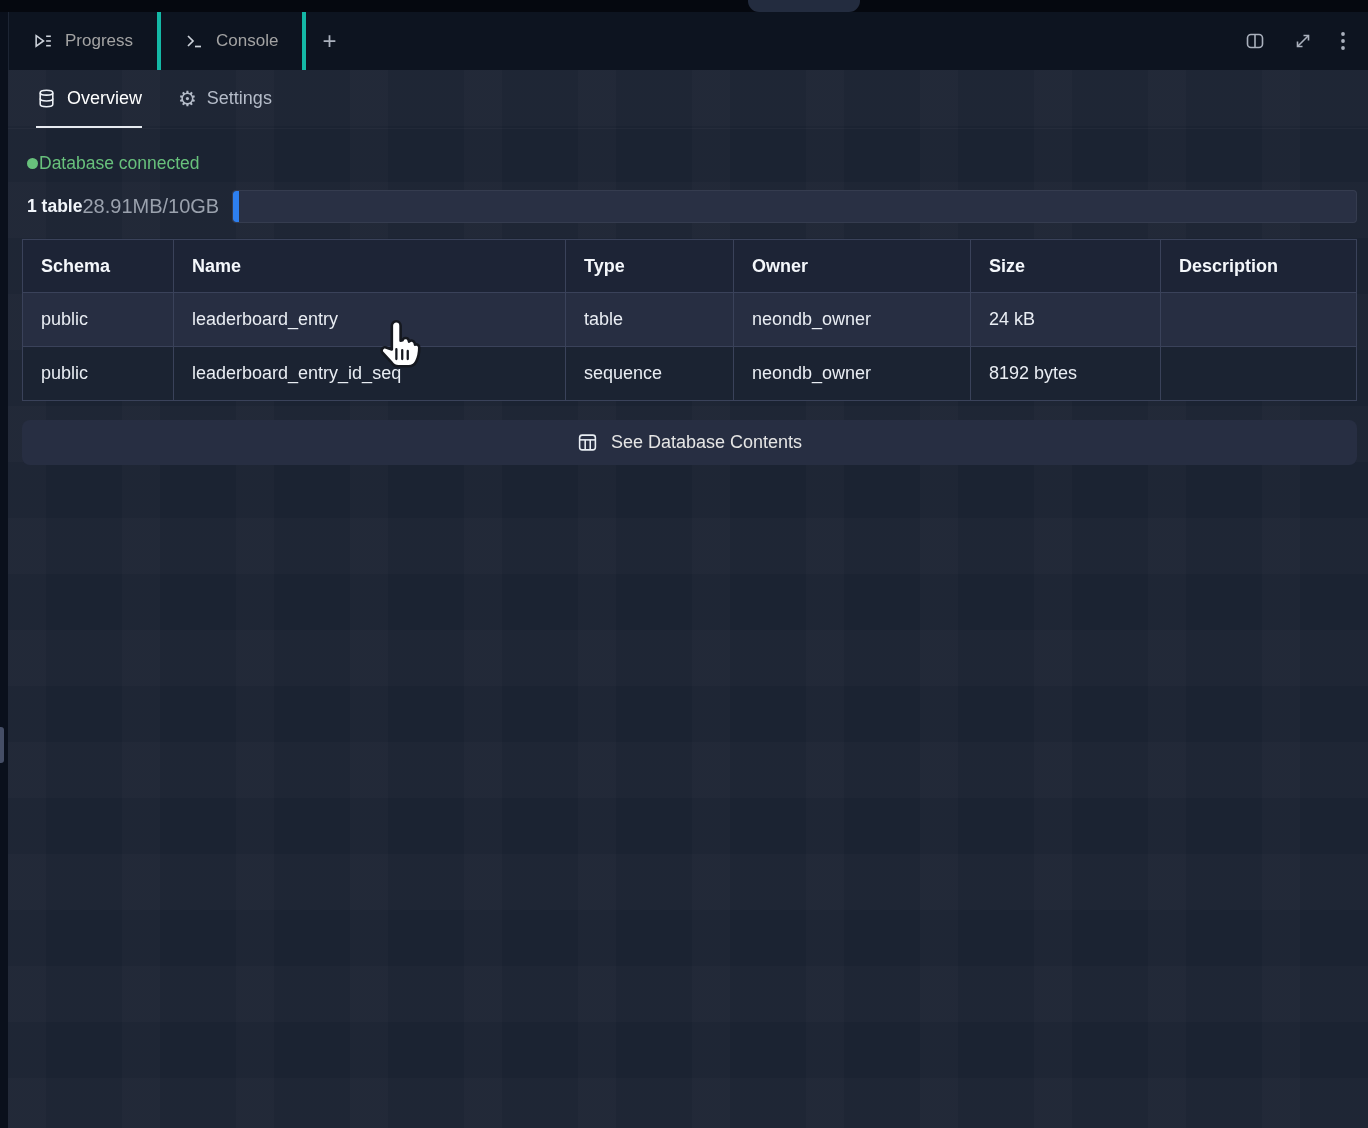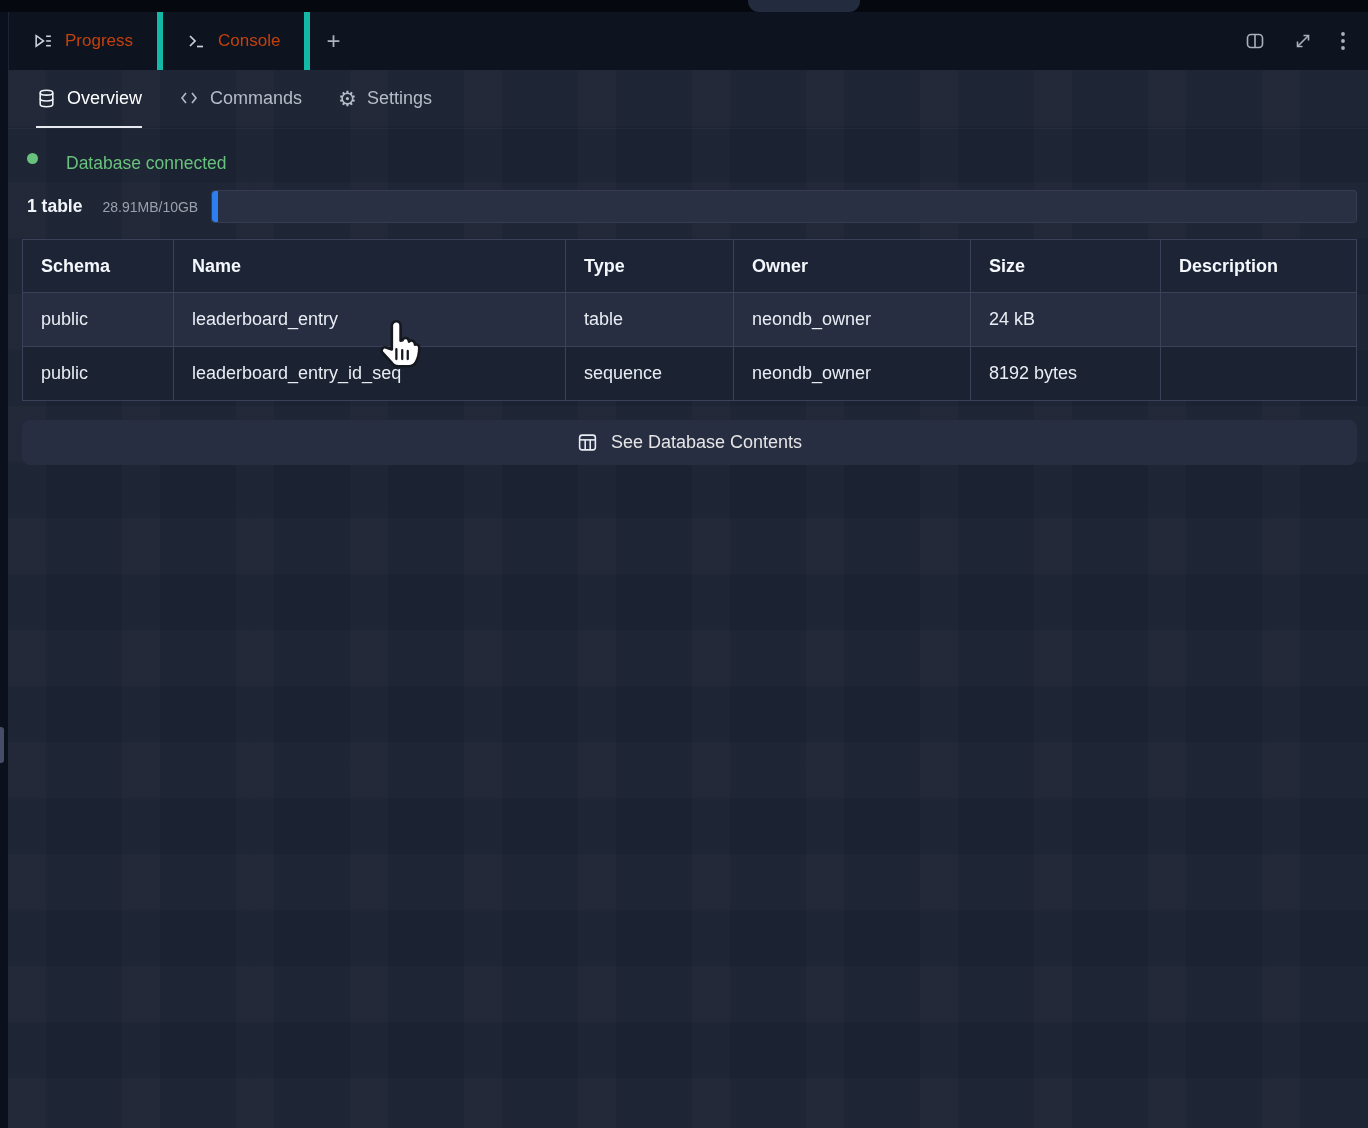--- a/index.html
+++ b/index.html
@@ -22,22 +22,22 @@
     position:absolute;top:12px;left:8px;right:0;bottom:0;
     display:flex;flex-direction:column;
   }
   
   .tabbar{
     height:58px;background:#0d1420;display:flex;align-items:stretch;
     flex:0 0 auto;
   }
   .tab{
     display:flex;align-items:center;gap:11px;padding:0 24px;
-    color:#c2410c;font-size:17px;cursor:pointer;
-    border-right:6px solid #14b8a6;position:relative;
+    color:#a3a3a3;font-size:17px;cursor:pointer;
+    border-right:4px solid #14b8a6;position:relative;
   }
   .tab:first-child{border-left:1px solid #1d2534;}
   .tab.active{
     background:#1b2332;color:#f2f6fa;border-right:none;
     box-shadow:inset 0 3px 0 #2d7ff0;
   }
   .tab .close{
     margin-left:6px;color:#9aa1ad;font-size:19px;line-height:1;
     padding:2px 4px;border-radius:4px;
   }
@@ -63,27 +63,27 @@
     border-bottom:1px solid rgba(255,255,255,0.03);
   }
   .subtab{
     display:flex;align-items:center;gap:10px;color:#b5bcc9;
     font-size:18px;cursor:pointer;border-bottom:2px solid transparent;
   }
   .subtab.active{color:#ffffff;border-bottom-color:#e6eaf0;}
   .subtab .gear{font-size:21px;line-height:1;color:#b5bcc9;}
   .content{padding:0 11px 0 14px;flex:1;display:flex;flex-direction:column;}
   
-  .status-row{margin-top:24px;display:flex;gap:28px;padding-left:5px;}
+  .status-row{margin-top:24px;display:flex;align-items:center;gap:1px;padding-left:5px;}
   .status-dot{width:11px;height:11px;border-radius:50%;background:#68c17c;}
   .status-text{color:#68c17c;font-size:17.5px;}
   
   .usage-row{margin-top:16px;display:flex;align-items:center;padding-left:5px;}
   .usage-tables{color:#f1f5fa;font-size:17.5px;font-weight:700;}
-  .usage-storage{color:#9aa1ad;font-size:14px;margin-left:20px;}
+  .usage-storage{color:#9aa1ad;font-size:20px;margin-left:0;}
   .usage-bar{
     flex:1;height:31px;margin-left:13px;background:#293044;
     border:1px solid rgba(255,255,255,0.06);border-radius:4px;
     position:relative;overflow:hidden;
   }
   .usage-fill{position:absolute;left:0;top:0;bottom:0;background:#2d7ff0;border-radius:3px 0 0 3px;}
   
   .db-table{
     margin-top:16px;border:1px solid #3a425a;
     display:grid;grid-template-columns:151px 392px 168px 237px 190px auto;
@@ -181,29 +181,20 @@
     <div class="subtabs">
       <div class="subtab active">
         <span class="ticon">
           <svg width="21" height="21" viewBox="0 0 20 20" fill="none" stroke="#eef2f7" stroke-width="1.5">
             <ellipse cx="10" cy="4.5" rx="6" ry="2.3"></ellipse>
             <path d="M4 4.5 V15.5 C4 16.8 6.7 17.8 10 17.8 C13.3 17.8 16 16.8 16 15.5 V4.5"></path>
             <path d="M4 10 C4 11.3 6.7 12.3 10 12.3 C13.3 12.3 16 11.3 16 10"></path>
           </svg>
         </span>
         <span>Overview</span>
-      </div>
-      <div class="subtab">
-        <span class="ticon">
-          <svg width="22" height="22" viewBox="0 0 22 22" fill="none" stroke="#b5bcc9" stroke-width="1.6">
-            <path d="M8 6 L4 11 L8 16"></path>
-            <path d="M14 6 L18 11 L14 16"></path>
-          </svg>
-        </span>
-        <span>Commands</span>
       </div>
       <div class="subtab">
         <span class="gear">⚙</span>
         <span>Settings</span>
       </div>
     </div>
 
     <div class="content">
 
       <div class="status-row">

